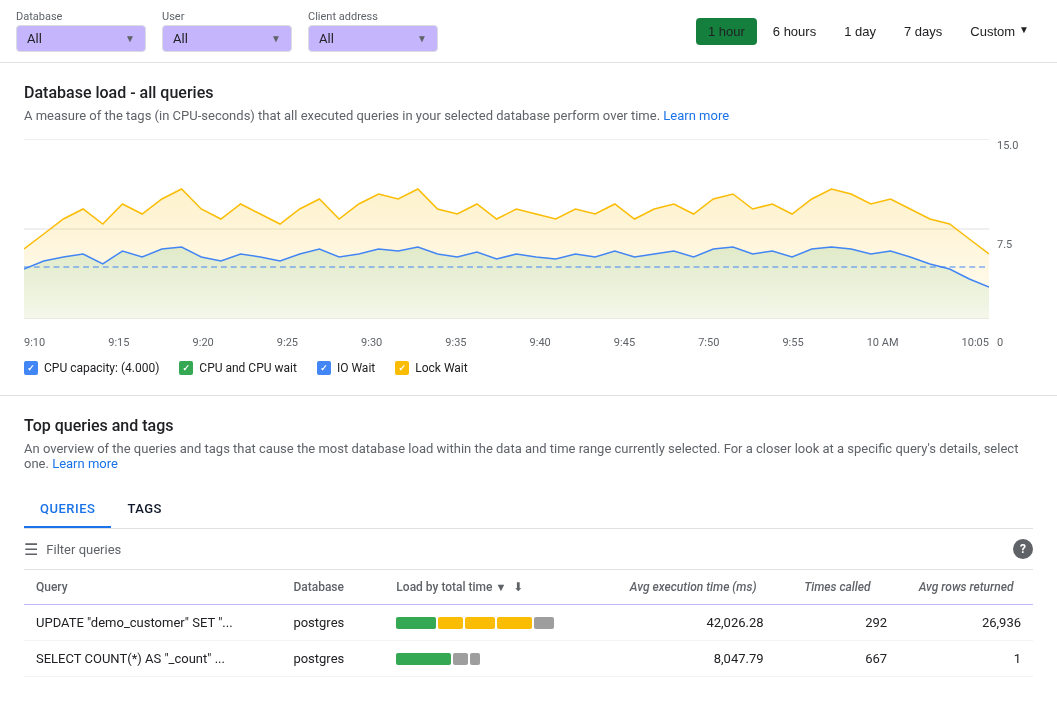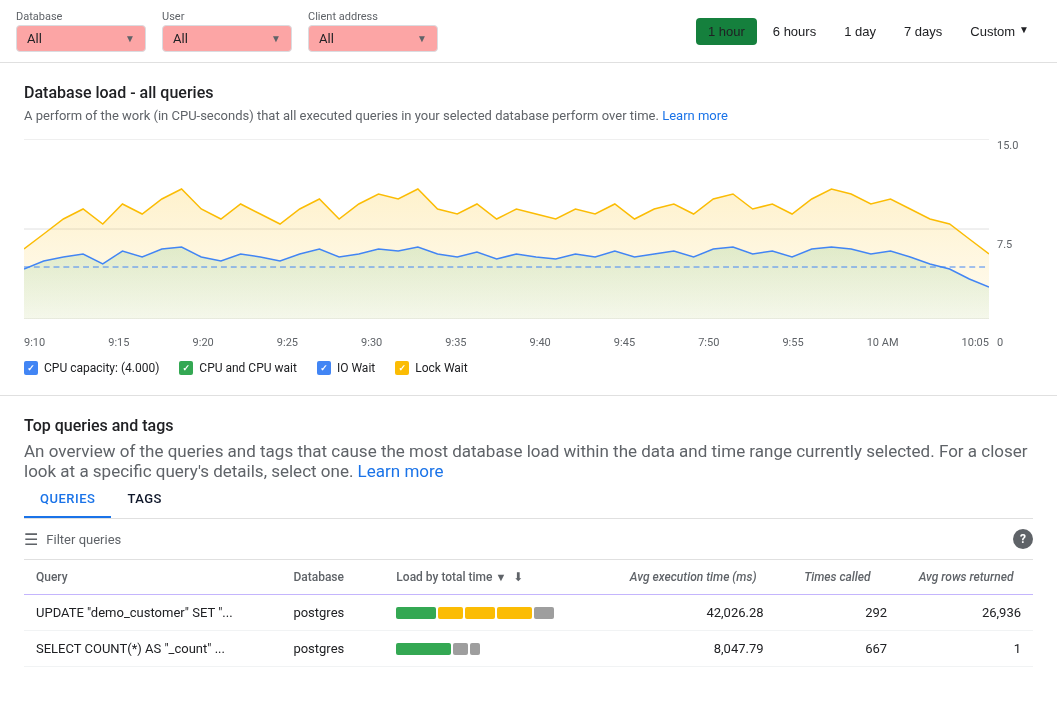--- a/index.html
+++ b/index.html
@@ -8,21 +8,21 @@
     
     .filter-bar {
       display: flex; align-items: center; padding: 10px 16px; gap: 16px;
       border-bottom: 1px solid #e0e0e0; background: #fff;
     }
     .filter-group { display: flex; flex-direction: column; position: relative; }
     .filter-group label { font-size: 11px; color: #5f6368; margin-bottom: 2px; }
     .filter-select {
       display: flex; align-items: center; justify-content: space-between;
       border: 1px solid #dadce0; border-radius: 4px; padding: 5px 10px;
-      min-width: 130px; background: #fca5a5; cursor: pointer; font-size: 13px; color: #202124;
+      min-width: 130px; background: #c4b5fd; cursor: pointer; font-size: 13px; color: #202124;
     }
     .filter-select .arrow { font-size: 10px; color: #5f6368; margin-left: 8px; }
     .time-controls { display: flex; align-items: center; gap: 4px; margin-left: auto; }
     .time-btn {
       padding: 6px 12px; border-radius: 4px; border: none; background: transparent;
       cursor: pointer; font-size: 13px; color: #202124;
     }
     .time-btn.active { background: #15803d; font-weight: 500; }
     .time-btn-custom {
       display: flex; gap: 4px; padding: 6px 12px;
@@ -47,21 +47,21 @@
     .legend-checkbox { width: 14px; height: 14px; border-radius: 2px; display: flex; align-items: center; justify-content: center; }
     .legend-checkbox.blue-fill { background: #4285f4; }
     .legend-checkbox.green-fill { background: #34a853; }
     .legend-checkbox.blue-border { background: #4285f4; }
     .legend-checkbox.orange-fill { background: #fbbc04; }
     .legend-check { color: #fff; font-size: 9px; font-weight: bold; }
 
     
     .section2 { padding: 20px 24px 0 24px; }
     .section2-title { font-size: 16px; font-weight: 500; margin-bottom: 6px; }
-    .section2-desc { font-size: 17px; color: #5f6368; margin-bottom: 0; }
+    .section2-desc { font-size: 13px; color: #5f6368; margin-bottom: 20px; }
     .section2-desc a { color: #1a73e8; text-decoration: none; }
 
     
     .tabs { display: flex; border-bottom: 1px solid #e0e0e0; }
     .tab {
       padding: 10px 16px; font-size: 13px; font-weight: 500; cursor: pointer;
       color: #0f172a; border-bottom: 2px solid transparent; letter-spacing: 0.5px;
     }
     .tab.active { color: #1a73e8; border-bottom: 2px solid #1a73e8; }
 
@@ -129,21 +129,21 @@
     <button class="time-btn-custom">
       <span>Custom</span>
       <span style="font-size:10px;">▼</span>
     </button>
   </div>
 </div>
 
 <div class="section">
   <div class="section-title">Database load - all queries</div>
   <div class="section-desc">
-    <span>A perform of the work (in CPU-seconds) that all executed queries in your selected database perform over time.</span>
+    <span>A measure of the tags (in CPU-seconds) that all executed queries in your selected database perform over time.</span>
     <a href="#">Learn more</a>
   </div>
 
   <div class="chart-container">
 
     <div class="chart-y-labels">
       <span>15.0</span>
       <span>7.5</span>
       <span>0</span>
     </div>

